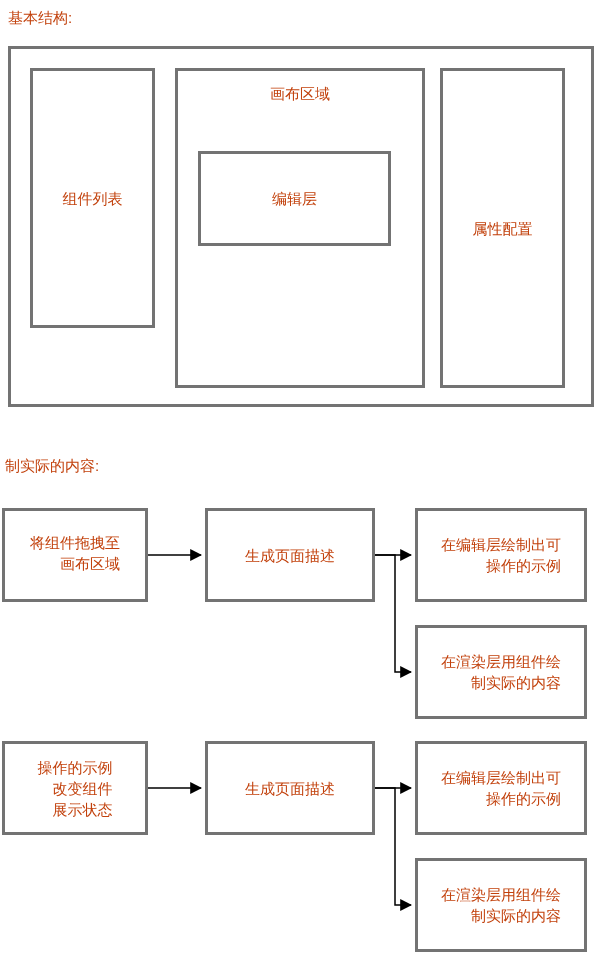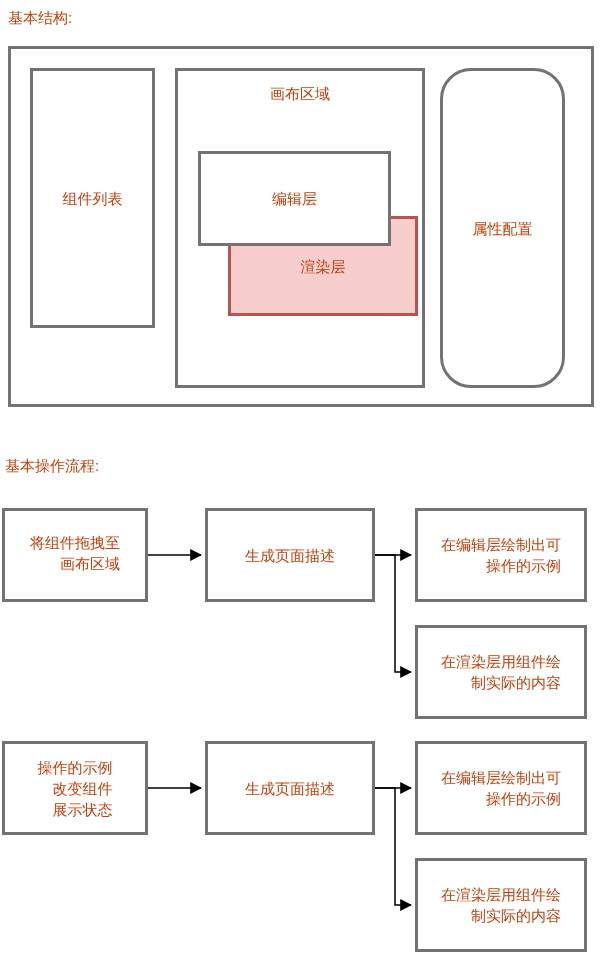--- a/index.html
+++ b/index.html
@@ -56,28 +56,27 @@
 
   <div class="title" style="left:8px; top:8px;">基本结构:</div>
 
   <div class="box" style="left:8px; top:46px; width:586px; height:361px;"></div>
 
   <div class="box flexc" style="left:30px; top:68px; width:125px; height:260px;">组件列表</div>
 
   <div class="box" style="left:175px; top:68px; width:250px; height:320px;">
     <div class="canvas-label">画布区域</div>
 
-    <div class="layer box flexc" style="left: 50px; top: 145px; width: 190px; height: 100px; z-index: 1; background: rgb(248, 206, 204); border-color: rgb(184, 84, 80);">渲染层</div>
 
     <div class="layer box flexc" style="left:20px; top:80px; width:193px; height:95px; z-index:2;">编辑层</div>
   </div>
 
-  <div class="box flexc" style="left:440px; top:68px; width:125px; height:320px;border-radius:31px;">属性配置</div>
+  <div class="box flexc" style="left:440px; top:68px; width:125px; height:320px;">属性配置</div>
 
-  <div class="title" style="left:5px; top:456px;">基本操作流程:</div>
+  <div class="title" style="left:5px; top:456px;">制实际的内容:</div>
 
   <div class="box flexc" style="left:2px; top:508px; width:146px; height:94px;font-family:Liberation Mono, monospace;">将组件拖拽至
 画布区域</div>
 
   <div class="box flexc" style="left:205px; top:508px; width:170px; height:94px;">生成页面描述</div>
 
   <div class="box flexc" style="left:415px; top:508px; width:172px; height:94px;">在编辑层绘制出可
 操作的示例</div>
 
   <div class="box flexc" style="left:415px; top:625px; width:172px; height:94px;">在渲染层用组件绘

